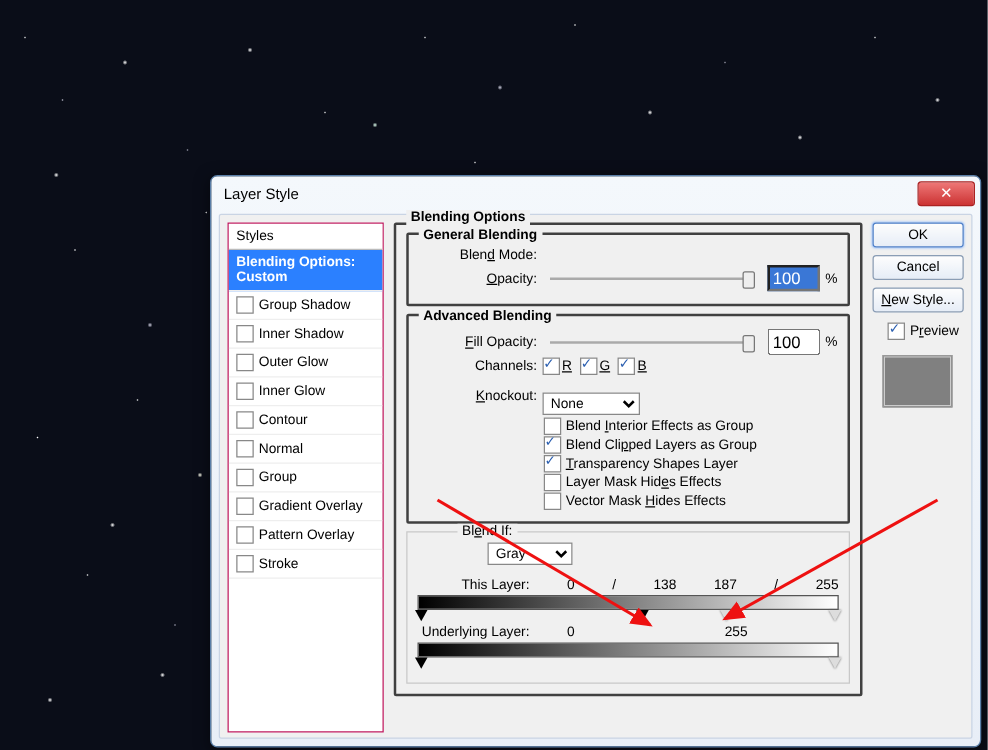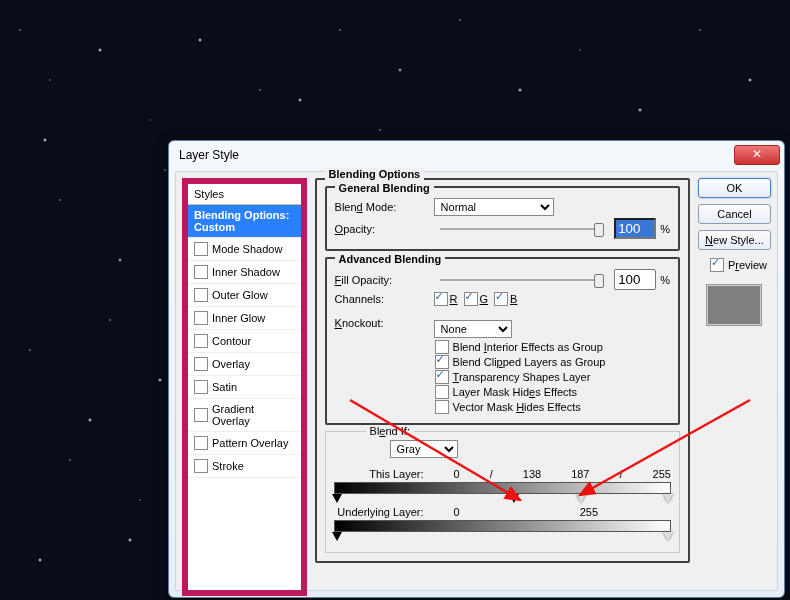--- a/index.html
+++ b/index.html
@@ -33,34 +33,34 @@
  radial-gradient(2px 2px at 45px 140px,#fff,transparent),
  radial-gradient(1px 1px at 165px 170px,#fff,transparent),
  #0a0d18;
 }
 .dialog { position:absolute; left:168px; top:140px; width:615px; height:456px; background:linear-gradient(#f4f8fc,#e8eef7); border:1px solid #5a7fa8; border-radius:6px; box-shadow:0 3px 12px rgba(0,0,0,.5); }
 .titlebar { height:28px; display:flex; align-items:center; padding:0 4px 0 10px; background:transparent; }
 .dlg-title { flex:1; font-size:12px; color:#000; }
 .close-btn { width:44px; height:18px; background:linear-gradient(#e77,#c33); border:1px solid #a22; border-radius:3px; color:#fff; text-align:center; line-height:16px; font-size:12px; cursor:pointer; }
 .dlg-body { position:absolute; top:30px; left:6px; right:6px; bottom:6px; background:#f0f0f0; border:1px solid #c9d4e4; border-radius:2px; display:flex; gap:8px; padding:6px; }
 .styles-col { width:150px; }
-.styles-list { border:6px solid #be185d; background:#fff; height:100%; overflow:hidden; }
+.styles-list { border:1px solid #be185d; background:#fff; height:100%; overflow:hidden; }
 .styles-hdr { border-bottom:1px solid #bbb; padding:4px 6px; background:#fff; }
 .style-item { padding:4px 6px; border-bottom:1px solid #eee; display:flex; gap:4px; align-items:center; }
 .style-item.selected { background:#2b80ff; color:#fff; font-weight:bold;justify-content:flex-end; }
 .indent { }
 .chk { width:12px; height:12px; border:1px solid #888; background:#fff; display:inline-block; position:relative; }
 .chk.on::after { content:"✓"; position:absolute; top:-3px; left:0; font-size:11px; color:#2b5fb0; }
 .center-col { flex:1; position:relative; }
 .fieldset { border:2px solid #404040; border-radius:2px; margin-bottom:6px; padding:6px 8px 8px; position:relative; background:#f0f0f0; }
 .fieldset.inset { margin-left:0; }
 .legend { position:relative; top:-12px; background:#f0f0f0; padding:0 4px; font-weight:bold; display:inline-block; }
 .legend.sub { font-weight:bold; }
 .frow { display:flex; align-items:center; gap:4px; margin:2px 0; font-size:11px; }
-.rlabel { width:95px; text-align:left; }
+.rlabel { width:95px; text-align:right; }
 .ul { text-decoration:underline; }
 select, input[type=text] { font-size:11px; font-family:inherit; border:1px solid #888; background:#fff; padding:1px 2px; }
 select.bm { width:120px; }
 select.ko { width:78px;margin-top:12px; }
 select.bi { width:68px; }
 input.num { width:34px; text-align:left; }
 input.num.sel { background:#3a77d6; color:#fff; }
 .slider { flex:1; height:2px; background:#aaa; position:relative; margin:0 6px; }
 .thumb { position:absolute; top:-5px; width:8px; height:12px; background:#eee; border:1px solid #777; border-radius:2px; }
 .channels { display:flex; gap:6px; align-items:center; }
@@ -97,45 +97,45 @@
   <div class="dlg-body">
 
     <div class="styles-col">
       <div class="styles-list">
         <div class="styles-hdr">Styles</div>
         <div class="style-item selected">
             <span>Blending Options: Custom</span>
           </div>
         <div class="style-item">
             <span class="chk"></span>
-            <span>Mode Shadow</span>
+            <span>Group Shadow</span>
           </div>
         <div class="style-item">
             <span class="chk"></span>
             <span>Inner Shadow</span>
           </div>
         <div class="style-item">
             <span class="chk"></span>
             <span>Outer Glow</span>
           </div>
         <div class="style-item">
             <span class="chk"></span>
             <span>Inner Glow</span>
           </div>
         <div class="style-item indent">
             <span class="chk"></span>
             <span>Contour</span>
           </div>
         <div class="style-item indent">
             <span class="chk"></span>
-            <span>Overlay</span>
-          </div>
-        <div class="style-item">
-            <span class="chk"></span>
-            <span>Satin</span>
+            <span>Normal</span>
+          </div>
+        <div class="style-item">
+            <span class="chk"></span>
+            <span>Group</span>
           </div>
         <div class="style-item">
             <span class="chk"></span>
             <span>Gradient Overlay</span>
           </div>
         <div class="style-item">
             <span class="chk"></span>
             <span>Pattern Overlay</span>
           </div>
         <div class="style-item">
@@ -146,21 +146,20 @@
     </div>
 
     <div class="center-col">
       <div class="fieldset" style="padding-top:0;">
         <span class="legend">Blending Options</span>
 
         <div class="fieldset inset" style="margin-top:-6px;">
           <span class="legend sub">General Blending</span>
           <div class="frow" style="margin-top:-8px;">
             <span class="rlabel">Blen<span class="ul">d</span> Mode:</span>
-            <select class="bm"><option>Normal</option></select>
           </div>
           <div class="frow">
             <span class="rlabel"><span class="ul">O</span>pacity:</span>
             <div class="slider">
                 <div class="thumb" style="right:0"></div>
               </div>
             <input class="num sel" value="100" style="">
             <span>%</span>
           </div>
         </div>

